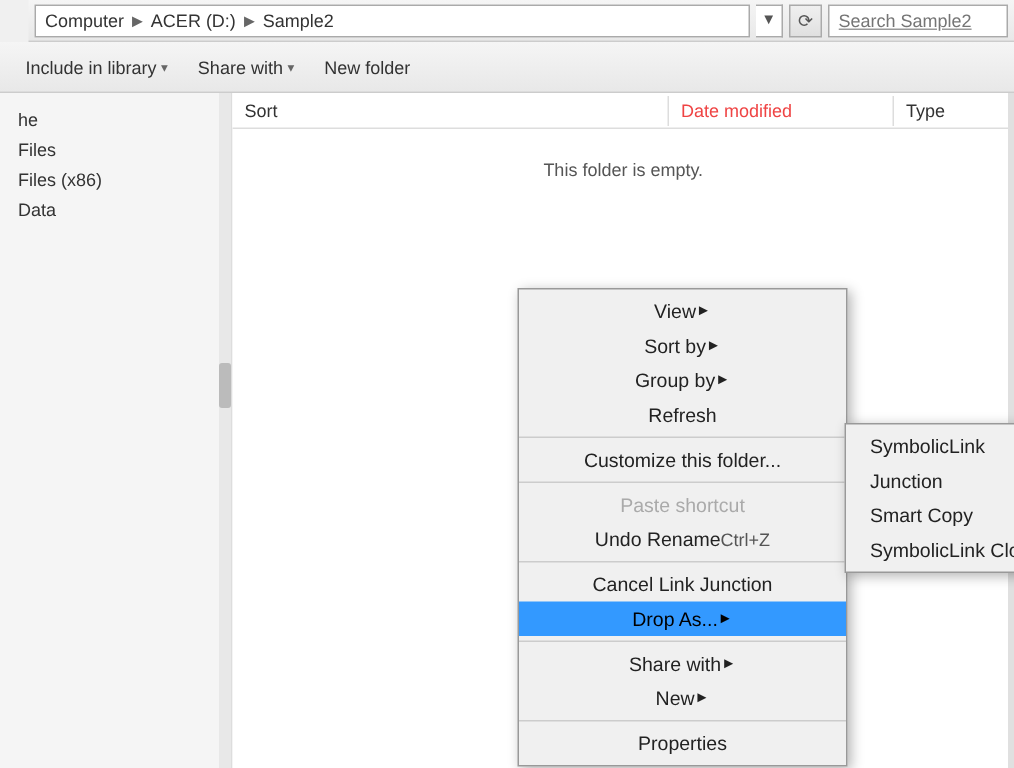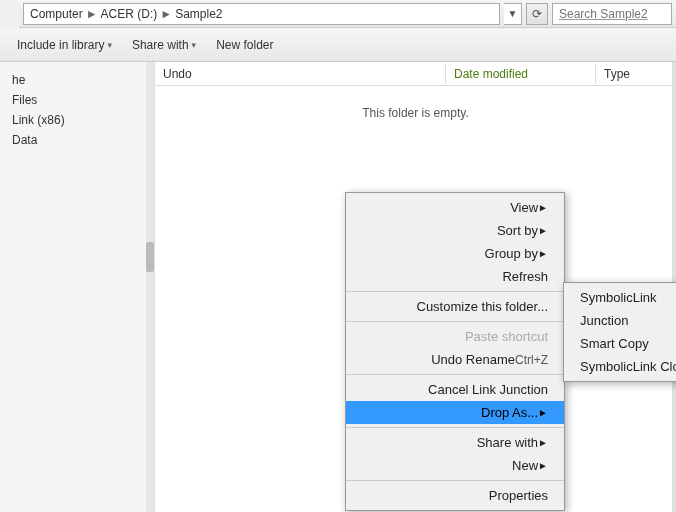--- a/index.html
+++ b/index.html
@@ -170,21 +170,21 @@
       padding: 3px 8px;
       font-size: 12px;
       color: #333;
       border-right: 1px solid #ddd;
       cursor: pointer;
     }
     .col-date {
       width: 150px;
       padding: 3px 8px;
       font-size: 12px;
-      color: #4d7c0f;
+      color: #ef4444;
       border-right: 1px solid #ddd;
       cursor: pointer;
     }
     .col-type {
       width: 80px;
       padding: 3px 8px;
       font-size: 12px;
       color: #333;
       cursor: pointer;
     }
@@ -214,21 +214,21 @@
       width: 220px;
       background: #f0f0f0;
       border: 1px solid #999;
       box-shadow: 2px 2px 8px rgba(0,0,0,0.3);
       z-index: 100;
       padding: 3px 0;
     }
     .menu-item {
       display: flex;
       align-items: center;
-      justify-content: flex-end;
+      justify-content: center;
       padding: 4px 16px;
       cursor: pointer;
       font-size: 13px;
       color: #222;
       position: relative;
     }
     .menu-item.disabled {
       color: #aaa;
       cursor: default;
     }
@@ -300,31 +300,31 @@
     <span>New folder</span>
   </button>
 </div>
 
 <div class="main-area">
 
   <div class="sidebar">
     <div class="sidebar-scroll">
       <div class="sidebar-item">he</div>
       <div class="sidebar-item">Files</div>
-      <div class="sidebar-item">Link (x86)</div>
+      <div class="sidebar-item">Files (x86)</div>
       <div class="sidebar-item">Data</div>
     </div>
     <div class="sidebar-scrollbar">
       <div class="sidebar-scrollbar-thumb"></div>
     </div>
   </div>
 
   <div class="content">
     <div class="content-header">
-      <div class="col-name">Undo</div>
+      <div class="col-name">Sort</div>
       <div class="col-date">Date modified</div>
       <div class="col-type">Type</div>
     </div>
     <div class="content-body">
       <span>This folder is empty.</span>
     </div>
     <div class="content-resize"></div>
 
     <div class="context-menu">
 

